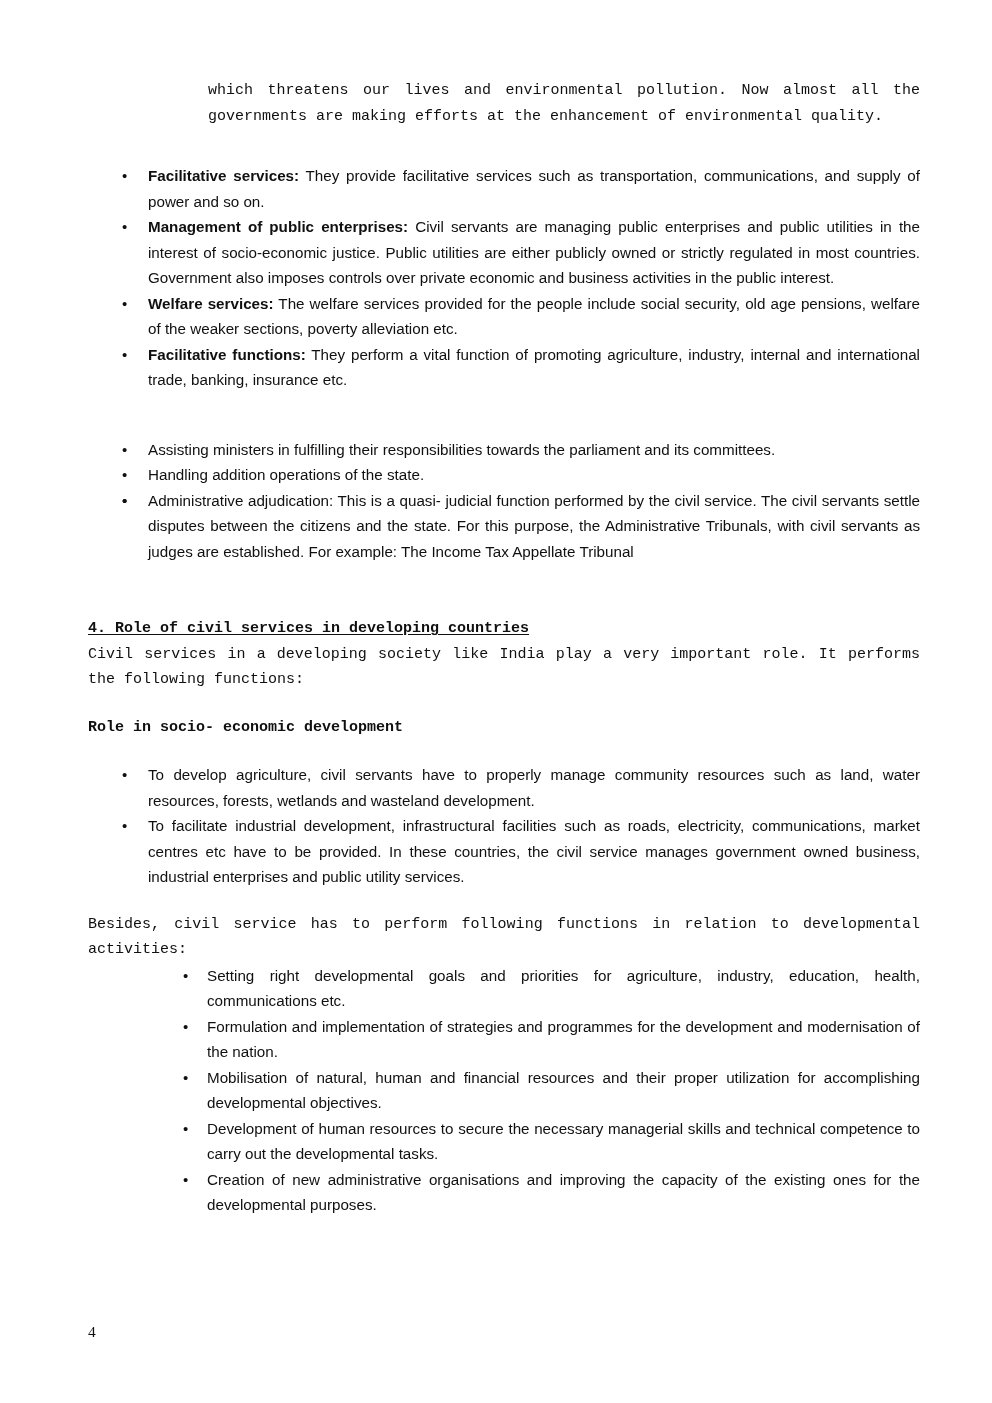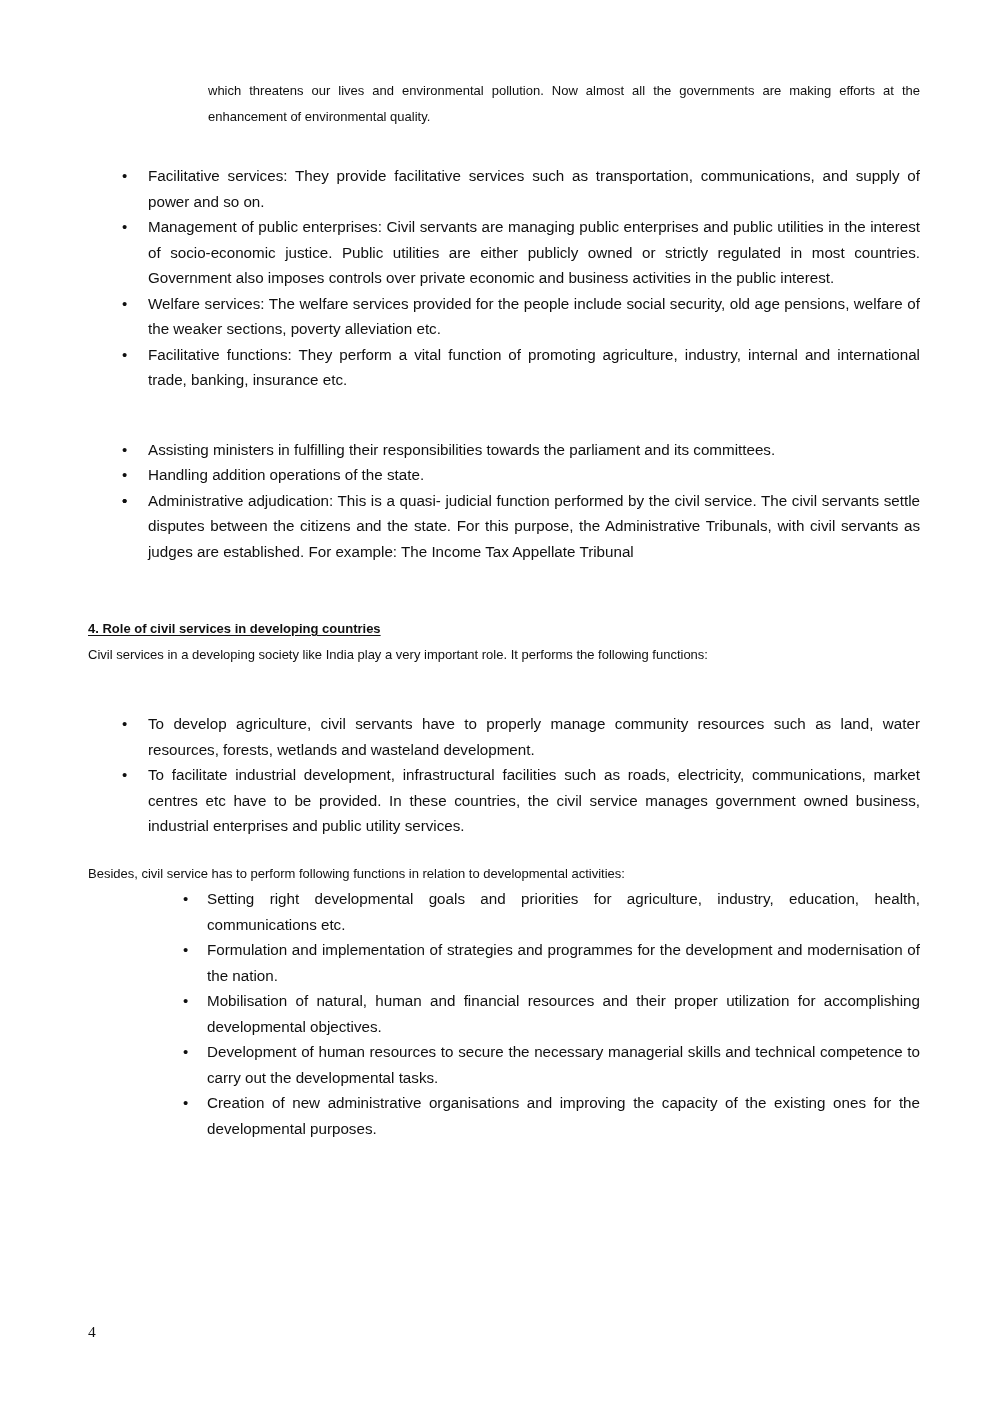--- a/index.html
+++ b/index.html
@@ -20,32 +20,33 @@
     box-sizing: border-box;
   }
   .content {
     position: absolute;
     left: 88px;
     top: 78px;
     width: 832px;
   }
   
   .para {
-    font-size: 13px;
+    font-size: 15px;
     line-height: 25.5px;
     text-align: justify;
     margin: 0;
     color: #101010;
+    font-family: Liberation Mono, monospace;
   }
   .para.cont-indent {
     margin-left: 120px;
     width: 712px;
   }
   .lead {
-    font-weight: normal;
+    font-weight: bold;
   }
   .underlined {
     text-decoration: underline;
     text-underline-offset: 2px;
   }
   .bold {
     font-weight: bold;
   }
   .spacer-md { height: 22px; }
   .spacer-lg { height: 34px; }
@@ -153,20 +154,21 @@
     </ul>
 
     <div style="height:52px"></div>
 
     <p class="para bold underlined">4. Role of civil services in developing countries</p>
 
     <p class="para">Civil services in a developing society like India play a very important role. It performs the following functions:</p>
 
     <div class="spacer-md"></div>
 
+    <p class="para bold">Role in socio- economic development</p>
 
     <div class="spacer-md"></div>
 
 
     <ul class="blist level1">
       <li>
         <span class="bullet">•</span>
         <span>To develop agriculture, civil servants have to properly manage community resources such as land, water resources, forests, wetlands and wasteland development.</span>
       </li>
       <li>

